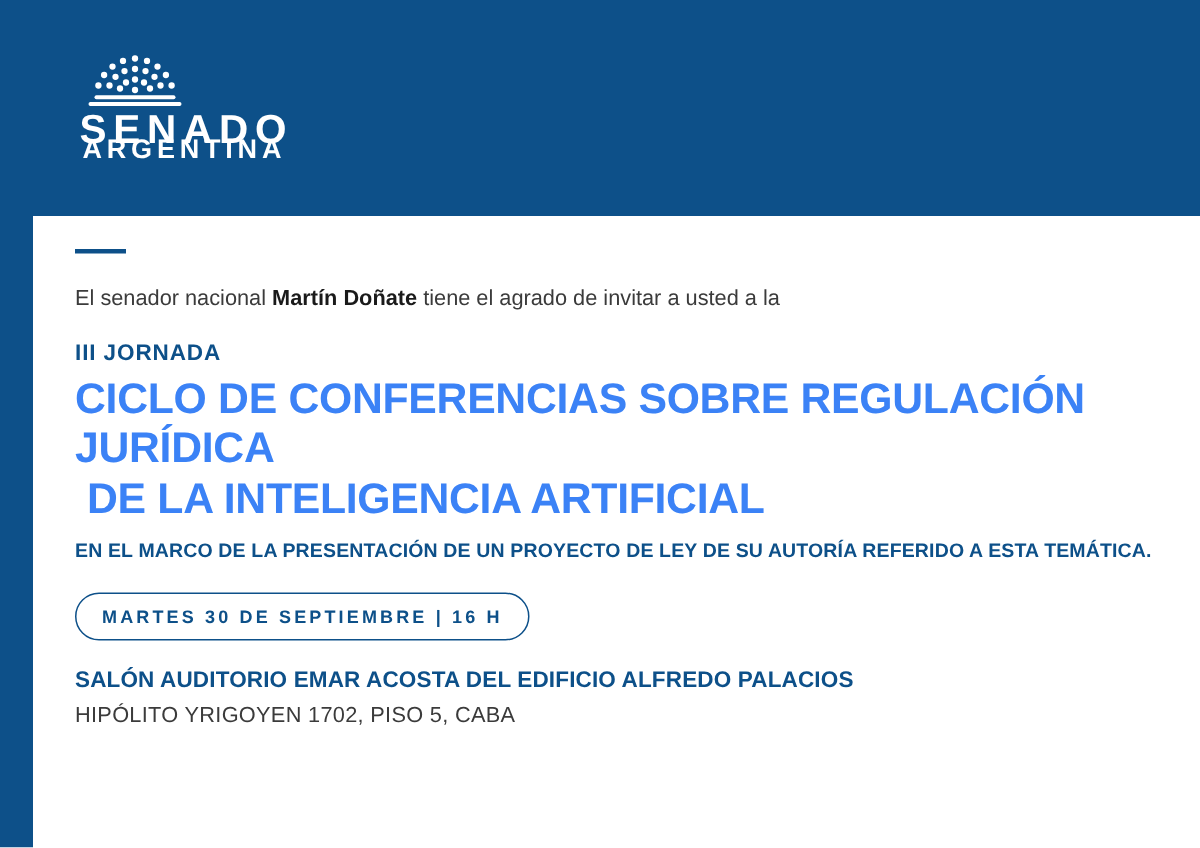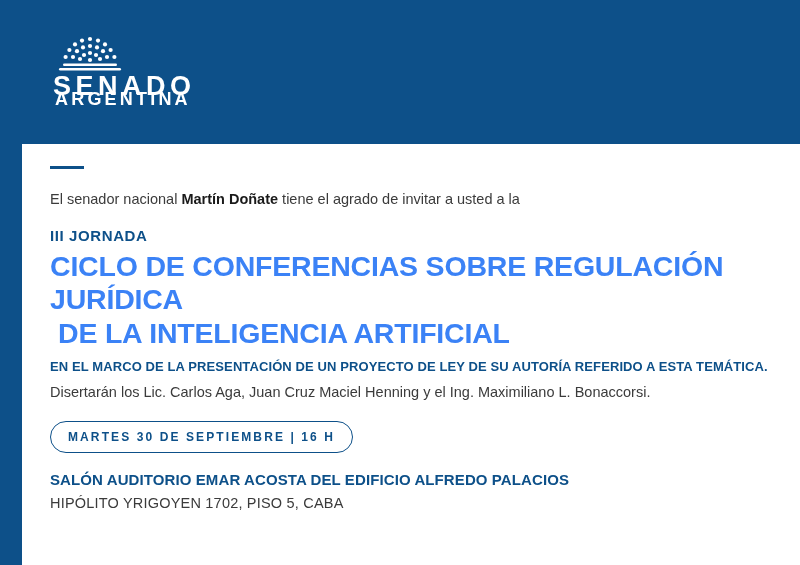--- a/index.html
+++ b/index.html
@@ -214,21 +214,20 @@
 
     <div class="jornada">III JORNADA</div>
 
     <div class="title">
       <div>CICLO DE CONFERENCIAS SOBRE REGULACIÓN JURÍDICA</div>
       <div class="l2">DE LA INTELIGENCIA ARTIFICIAL</div>
     </div>
 
     <div class="subtitle">EN EL MARCO DE LA PRESENTACIÓN DE UN PROYECTO DE LEY DE SU AUTORÍA REFERIDO A ESTA TEMÁTICA.</div>
 
-    <div class="speakers">Disertarán los Lic. Carlos Aga, Juan Cruz Maciel Henning y el Ing. Maximiliano L. Bonaccorsi.</div>
 
     <div class="date-pill">MARTES 30 DE SEPTIEMBRE | 16 H</div>
 
     <div class="venue">SALÓN AUDITORIO EMAR ACOSTA DEL EDIFICIO ALFREDO PALACIOS</div>
     <div class="address">HIPÓLITO YRIGOYEN 1702, PISO 5, CABA</div>
 
 
     
 
     

